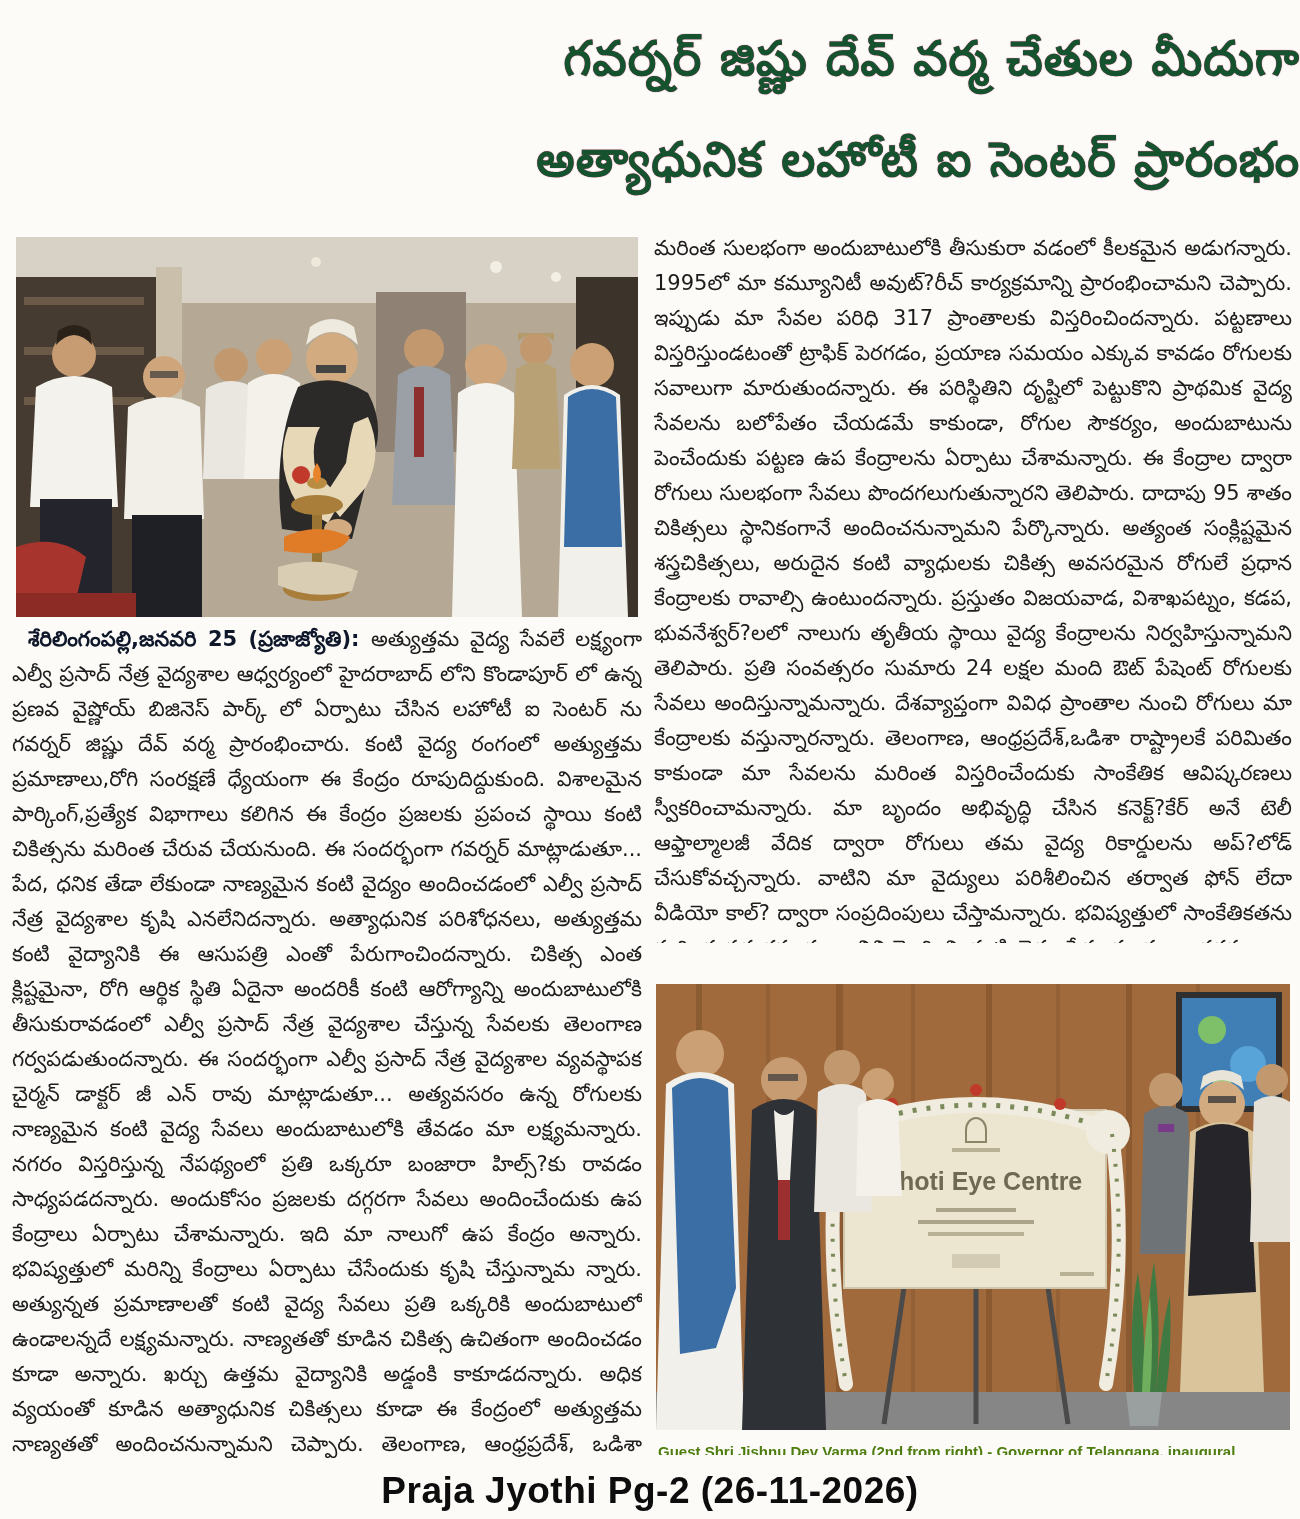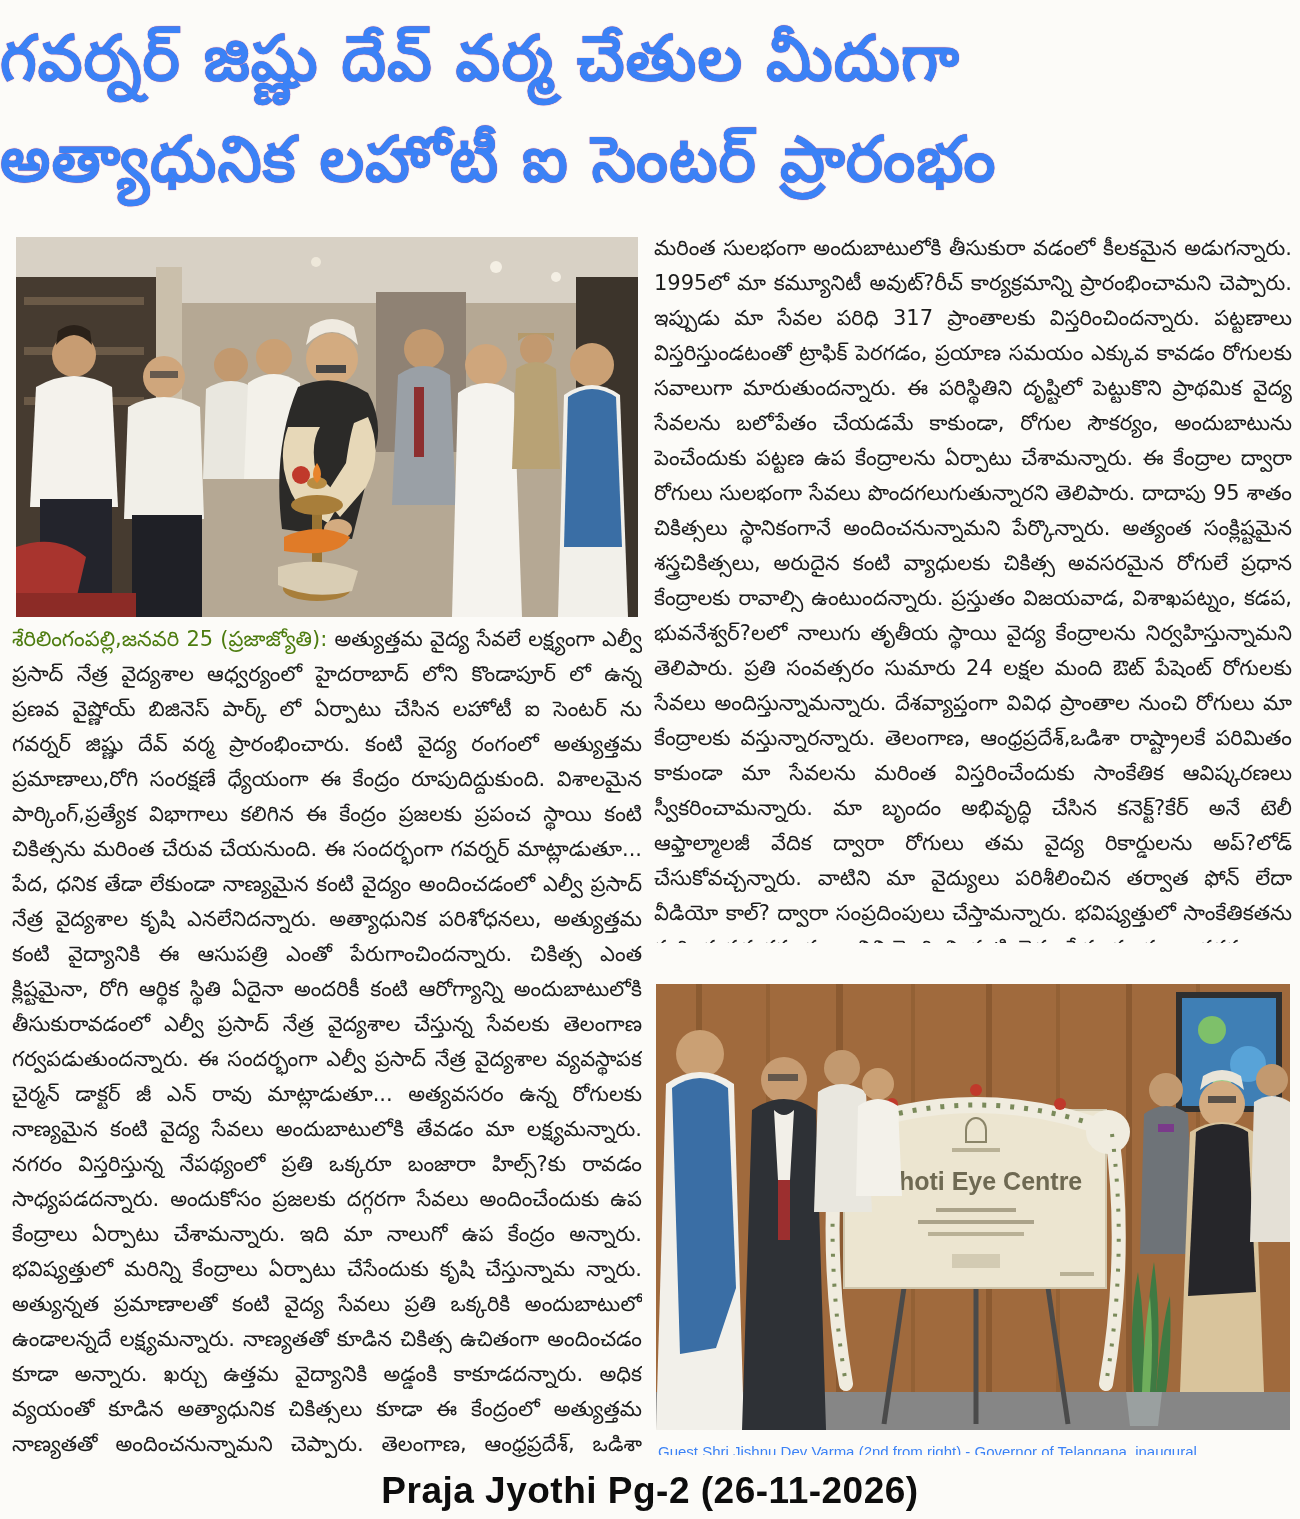--- a/index.html
+++ b/index.html
@@ -6,51 +6,51 @@
   .page{
     position:relative;
     width:1300px;height:1519px;
     background:#fcfbf8;
     overflow:hidden;
     font-family:"DejaVu Sans", sans-serif;
   }
   
   .headline{
     position:absolute;top:8px;left:0;width:1300px;
-    text-align:left;
-    color:#3b82f6;
+    text-align:right;
+    color:#14532d;
     font-weight:800;
-    font-size:63px;
+    font-size:48px;
     line-height:101px;
     letter-spacing:1px;
     text-shadow:0 0 1px #b0125a;
   }
   
   .col{
     position:absolute;
     font-size:21px;
     line-height:35px;
     color:#1c1c1c;
     text-align:justify;
   }
   .col-left{left:12px;top:622px;width:630px;height:846px;overflow:hidden;}
   .col-right{left:654px;top:231px;width:638px;height:712px;overflow:hidden;}
-  .dateline{font-weight:normal;color:#4d7c0f;}
+  .dateline{font-weight:bold;color:#0f172a;margin-left:16px;}
   
   .photo{position:absolute;display:block;background:#ddd;}
   .photo-top{left:16px;top:237px;width:622px;height:380px;}
   .photo-bottom{left:656px;top:984px;width:634px;height:446px;}
   .photo svg{display:block;width:100%;height:100%;}
   
   .caption{
     position:absolute;left:658px;top:1444px;width:632px;
     height:11px;overflow:hidden;
-    color:#3b82f6;
+    color:#4d7c0f;
     font-family:"Liberation Sans", sans-serif;
-    font-size:15px;font-weight:normal;line-height:16px;
+    font-size:15px;font-weight:bold;line-height:16px;
     white-space:nowrap;
   }
   
   .footer{
     position:absolute;left:0;top:1470px;width:1300px;
     text-align:center;
     font-family:"Liberation Sans", sans-serif;
     font-weight:bold;
     font-size:37px;
     color:#0d0d0d;

